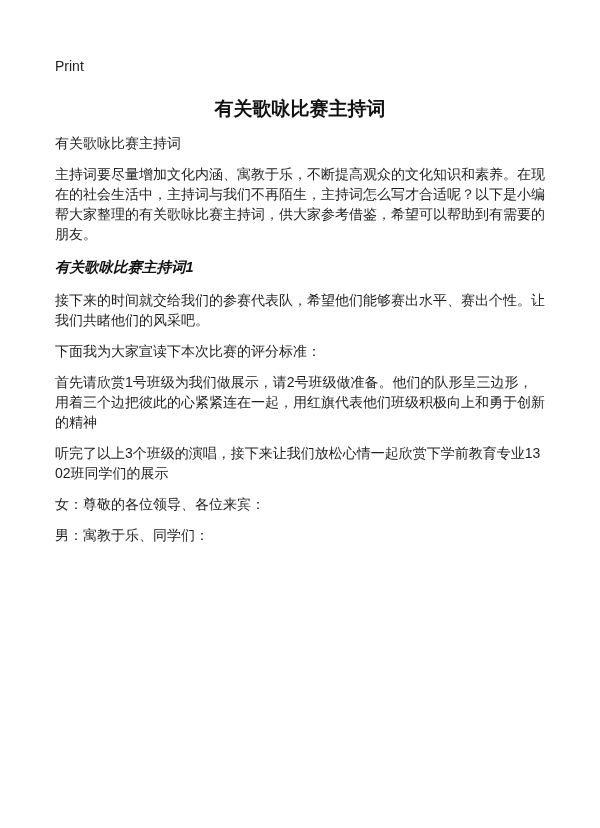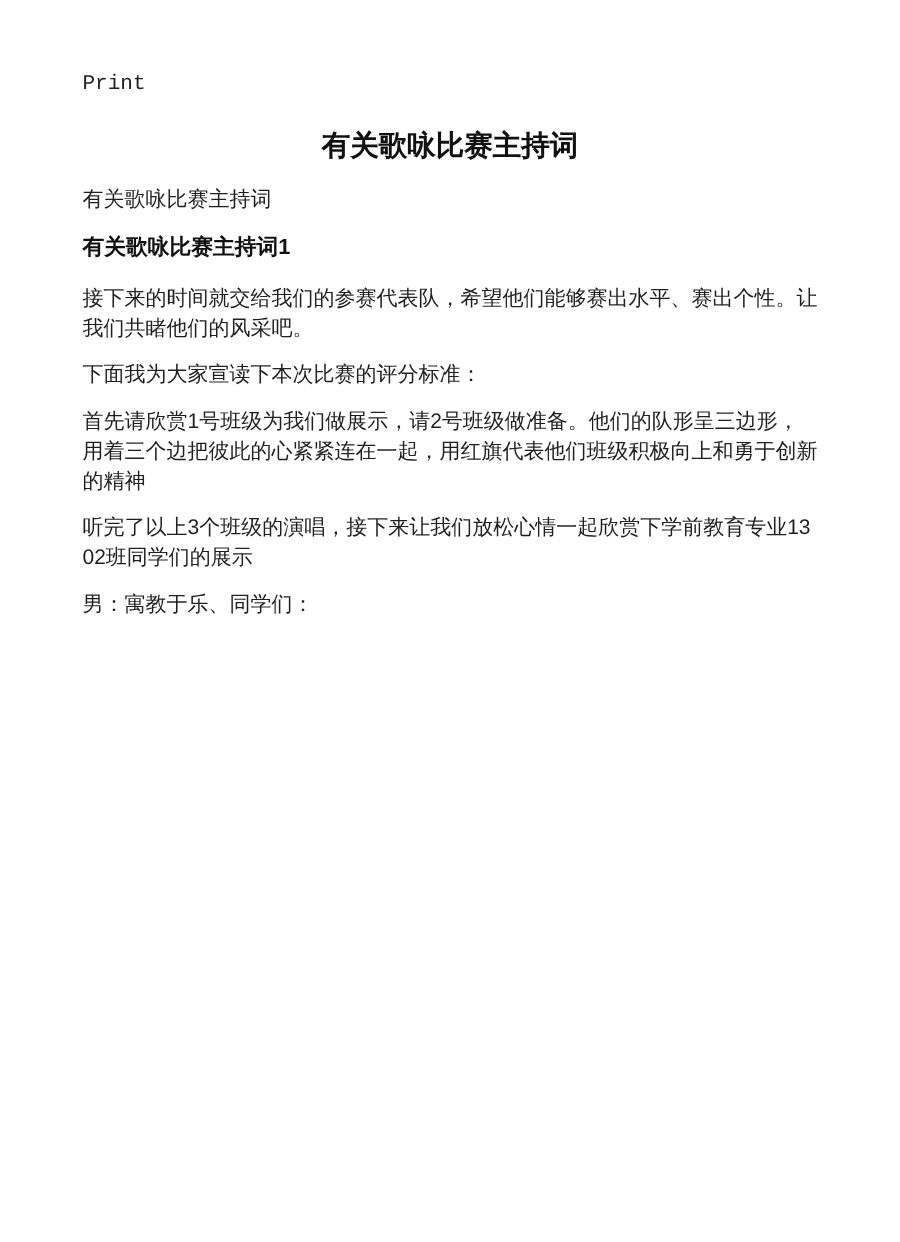--- a/index.html
+++ b/index.html
@@ -15,27 +15,27 @@
     color: #1f1f1f;
   }
   .page {
     box-sizing: border-box;
     width: 600px;
     height: 828px;
     padding: 46px 55px 0 55px;
     background: #ffffff;
   }
   .print-link {
-    font-family: Liberation Mono, monospace;
+    font-family: Liberation Sans, sans-serif;
     font-size: 14px;
     line-height: 16px;
     color: #222222;
     display: inline-block;
     cursor: pointer;
-    margin: 0 0 0 0;
+    margin: 12px 0 0 0;
   }
   .doc-title {
     text-align: center;
     font-weight: bold;
     font-size: 19px;
     line-height: 24px;
     margin: 22px 0 12px 0;
     color: #111111;
   }
   .para {
@@ -44,37 +44,40 @@
     margin: 11px 0;
     text-align: left;
     word-break: break-all;
   }
   .heading {
     font-size: 14.5px;
     font-weight: bold;
     line-height: 20px;
     margin: 13px 0;
     color: #111111;
+    font-style: italic;
   }
 </style>
 </head>
 <body>
 
 <div class="page">
 
   <span class="print-link">Print</span>
 
   <h1 class="doc-title">有关歌咏比赛主持词</h1>
 
   <p class="para">有关歌咏比赛主持词</p>
 
+  <p class="para">主持词要尽量增加文化内涵、寓教于乐，不断提高观众的文化知识和素养。在现在的社会生活中，主持词与我们不再陌生，主持词怎么写才合适呢？以下是小编帮大家整理的有关歌咏比赛主持词，供大家参考借鉴，希望可以帮助到有需要的朋友。</p>
 
   <h2 class="heading">有关歌咏比赛主持词1</h2>
 
   <p class="para">接下来的时间就交给我们的参赛代表队，希望他们能够赛出水平、赛出个性。让我们共睹他们的风采吧。</p>
   <p class="para">下面我为大家宣读下本次比赛的评分标准：</p>
   <p class="para">首先请欣赏1号班级为我们做展示，请2号班级做准备。他们的队形呈三边形，用着三个边把彼此的心紧紧连在一起，用红旗代表他们班级积极向上和勇于创新的精神</p>
   <p class="para">听完了以上3个班级的演唱，接下来让我们放松心情一起欣赏下学前教育专业1302班同学们的展示</p>
 
 
+  <p class="para">女：尊敬的各位领导、各位来宾：</p>
   <p class="para">男：寓教于乐、同学们：</p>
 
 </div>
 
 </body></html>

